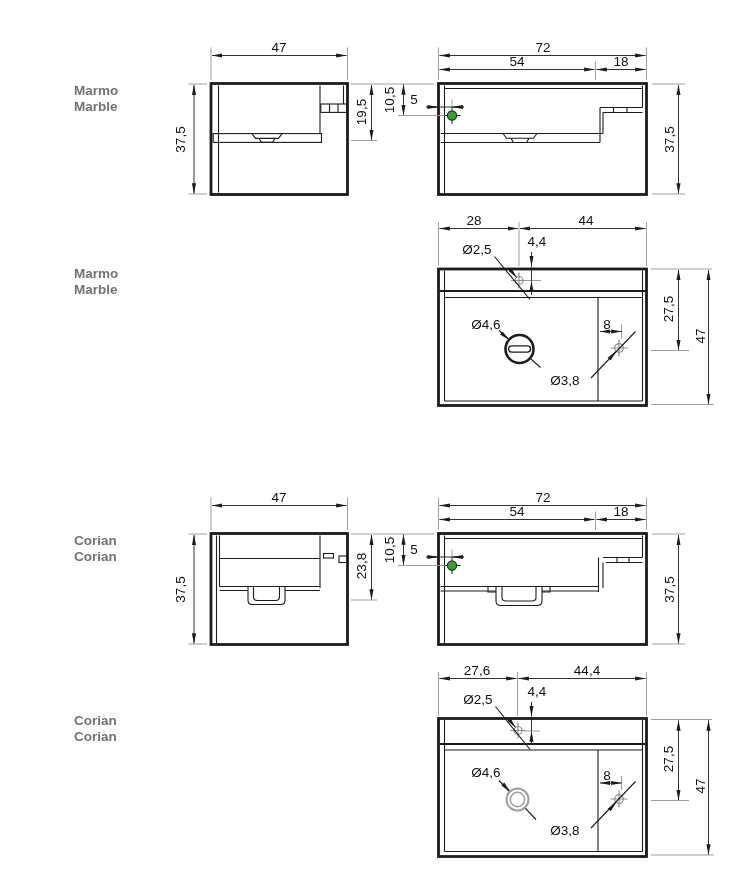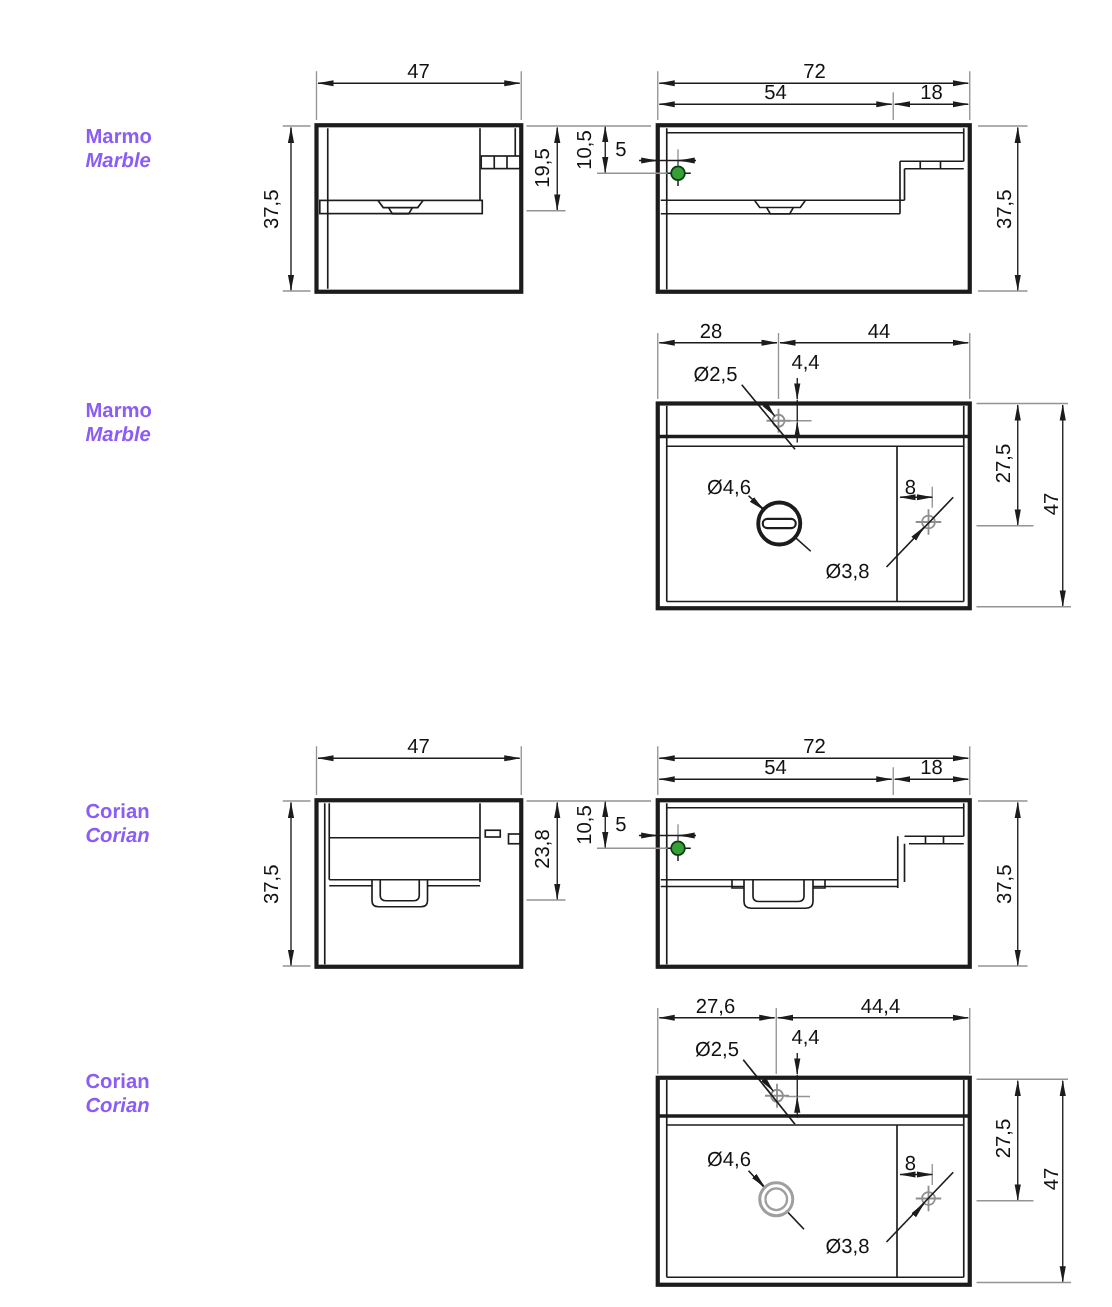--- a/index.html
+++ b/index.html
@@ -1,20 +1,20 @@
 <!DOCTYPE html>
 <html><head>
 <meta charset="utf-8">
 <style>
   html,body{margin:0;padding:0;background:#fff;}
   #stage{position:relative;width:741px;height:871px;background:#fff;overflow:hidden;
          font-family:"Liberation Sans",sans-serif;}
-  .lbl{position:absolute;left:57px;font:bold 13.5px "Liberation Sans",sans-serif;
-       color:#8b5cf6;line-height:15.5px;white-space:nowrap;}
-  .lbl .sec{display:block;font-style:italic;}
+  .lbl{position:absolute;left:74px;font:bold 13.5px "Liberation Sans",sans-serif;
+       color:#737373;line-height:15.5px;white-space:nowrap;}
+  .lbl .sec{display:block;}
   svg{position:absolute;left:0;top:0;}
   svg text{font-family:"Liberation Sans",sans-serif;font-size:13.5px;fill:#111;}
   .rectv{fill:#fff;stroke:#1c1c1c;stroke-width:2.8;}
   .ln{stroke:#1c1c1c;stroke-width:1.1;fill:none;}
   .thk{stroke:#1c1c1c;stroke-width:2.2;fill:none;}
   .dim{stroke:#1c1c1c;stroke-width:0.9;fill:none;}
   .ext{stroke:#949494;stroke-width:0.9;fill:none;}
   .sym{stroke:#8f8f8f;stroke-width:1.2;fill:none;}
   .dt{text-anchor:middle;}
 </style>

